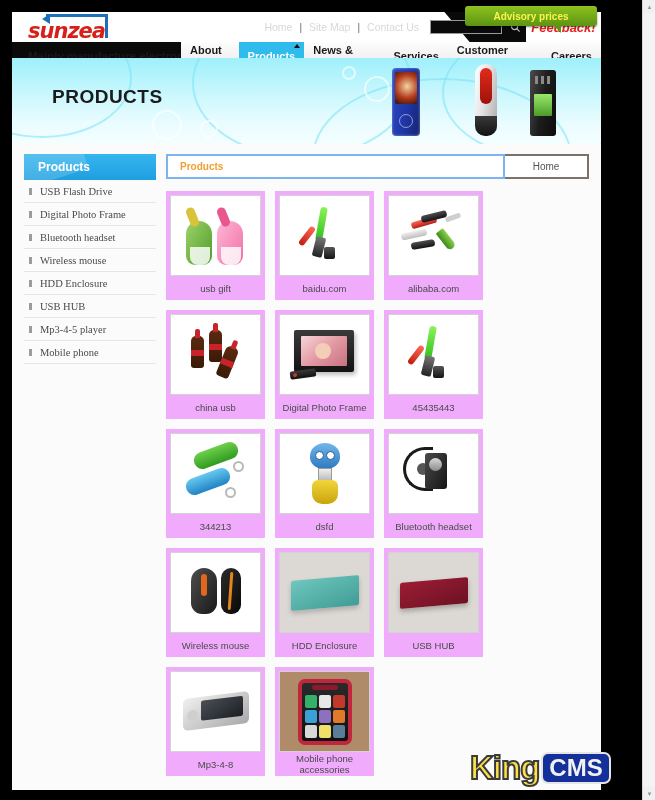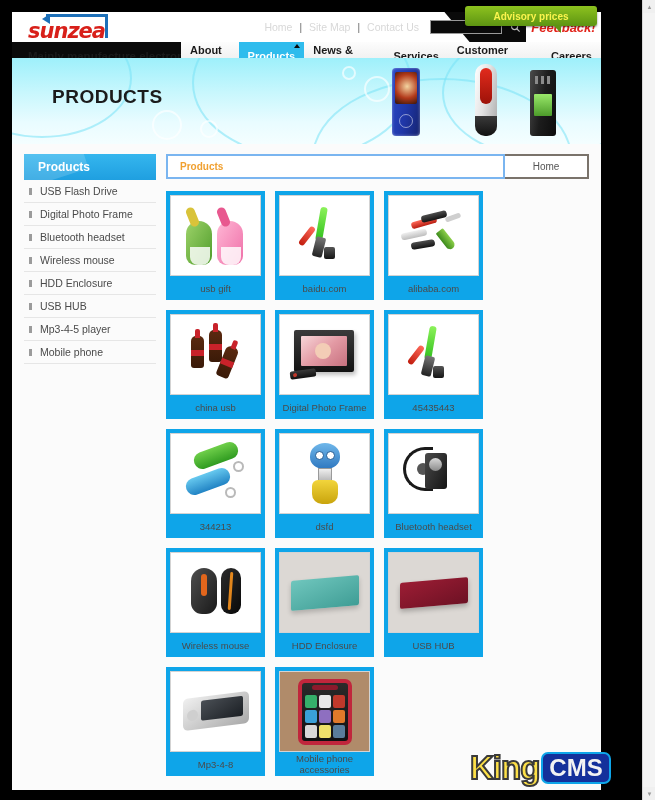--- a/index.html
+++ b/index.html
@@ -194,21 +194,21 @@
   .sidebar-head {
     height:26px; background:linear-gradient(#35b6ee,#1f9fe0);
     display:flex; align-items:center; padding-left:14px;
     color:#fff; font-size:12px; font-weight:bold;
     position:relative; overflow:hidden;
   }
   .sidebar-head .sheen{
     position:absolute; left:-10px; top:-14px; width:70px; height:40px;
     background:rgba(255,255,255,.16); transform:rotate(-18deg);
   }
-  .sidebar-list { list-style:none; }
+  .sidebar-list { list-style:none;font-family:Liberation Serif, serif; }
   .sidebar-item {
     height:23px; display:flex; align-items:center;
     border-bottom:1px solid #e6e6e6;
     font-size:10.5px; color:#4a4a4a; cursor:pointer;
     padding-left:5px;
   }
   .bullet {
     width:3px; height:7px; background:#9b9b9b; margin-right:8px; flex:0 0 3px;
   }
 
@@ -223,21 +223,21 @@
     color:#f0a030; font-size:10px; font-weight:bold;
   }
   .bc-right {
     width:84px; border:2px solid #7a736b; border-left:none; background:#fff;
     display:flex; align-items:center; justify-content:center;
     color:#555; font-size:10px;
   }
 
   .grid { display:flex; flex-wrap:wrap; gap:10px; }
   .card {
-    width:99px; background:#0ea5e9; padding:4px 4px 0 4px;
+    width:99px; background:#f0abfc; padding:4px 4px 0 4px;
     cursor:pointer;
   }
   .card-img {
     width:91px; height:81px; background:#fff; border:1px solid #d3d3d3;
     display:flex; align-items:center; justify-content:center; overflow:hidden;
     position:relative;
   }
   .card-label {
     height:24px; display:flex; align-items:center; justify-content:center;
     font-size:9.5px; color:#4a4a4a; text-align:center; line-height:11px;
@@ -434,21 +434,21 @@
   .kingcms {
     position:absolute; left:470px; top:748px; z-index:20;
     display:flex; align-items:center; height:40px;
   }
   .king-word {
     font-size:33px; font-weight:bold; color:#fde047; line-height:34px;
     -webkit-text-stroke:2px #3a3a3a;
     letter-spacing:-1px;
   }
   .cms-box {
-    margin-left:2px; background:#14309b; border:2px solid #0ea5e9;
+    margin-left:2px; background:#14309b; border:2px solid #e5e5e5;
     border-radius:7px; padding:1px 6px;
     font-size:24px; font-weight:bold; color:#f2f2f2; line-height:26px;
   }
 </style>
 </head>
 <body>
 
 <div id="page">
 
   <div class="site">

